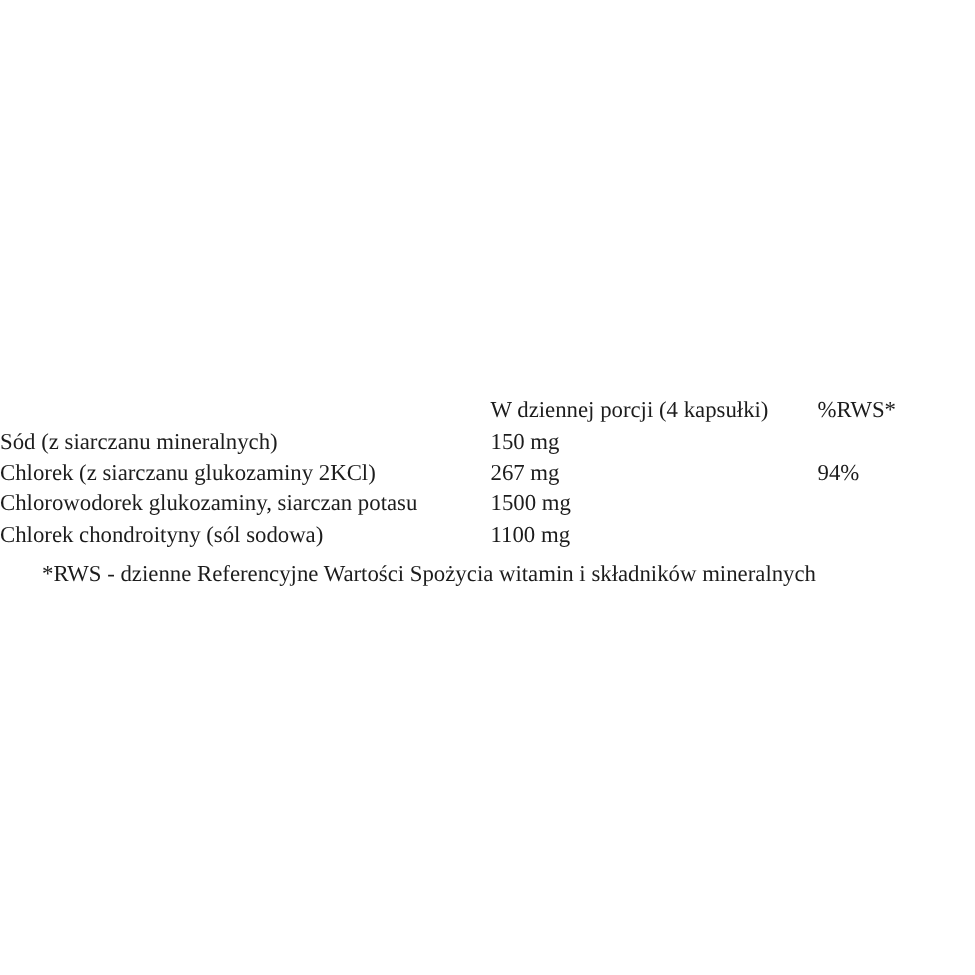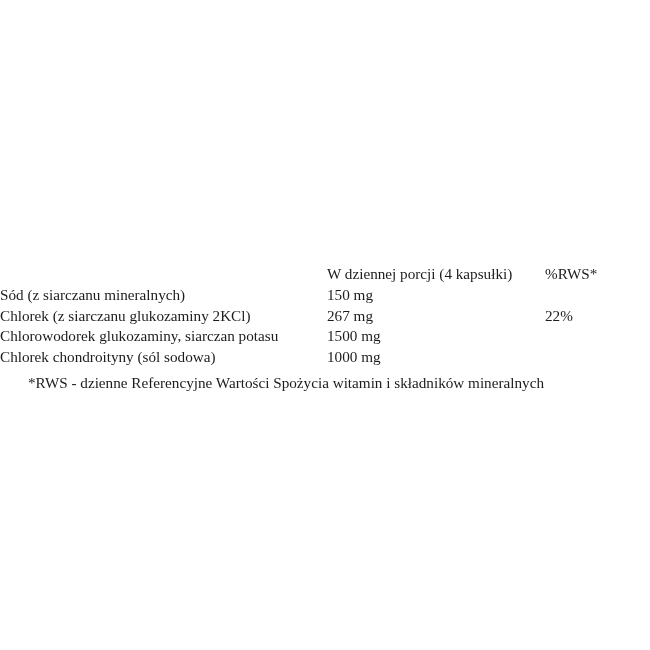--- a/index.html
+++ b/index.html
@@ -99,30 +99,30 @@
     </thead>
     <tbody>
       <tr>
         <td class="name">Sód (z siarczanu mineralnych)</td>
         <td class="amount">150 mg</td>
         <td class="rws"></td>
       </tr>
       <tr>
         <td class="name">Chlorek (z siarczanu glukozaminy 2KCl)</td>
         <td class="amount">267 mg</td>
-        <td class="rws">22%</td>
+        <td class="rws">94%</td>
       </tr>
       <tr>
         <td class="name">Chlorowodorek glukozaminy, siarczan potasu</td>
         <td class="amount">1500 mg</td>
         <td class="rws"></td>
       </tr>
       <tr>
         <td class="name">Chlorek chondroityny (sól sodowa)</td>
-        <td class="amount">1000 mg</td>
+        <td class="amount">1100 mg</td>
         <td class="rws"></td>
       </tr>
     </tbody>
   </table>
 
   <div class="footnote">*RWS - dzienne Referencyjne Wartości Spożycia witamin i składników mineralnych</div>
 
 </div>
 
 </body></html>

